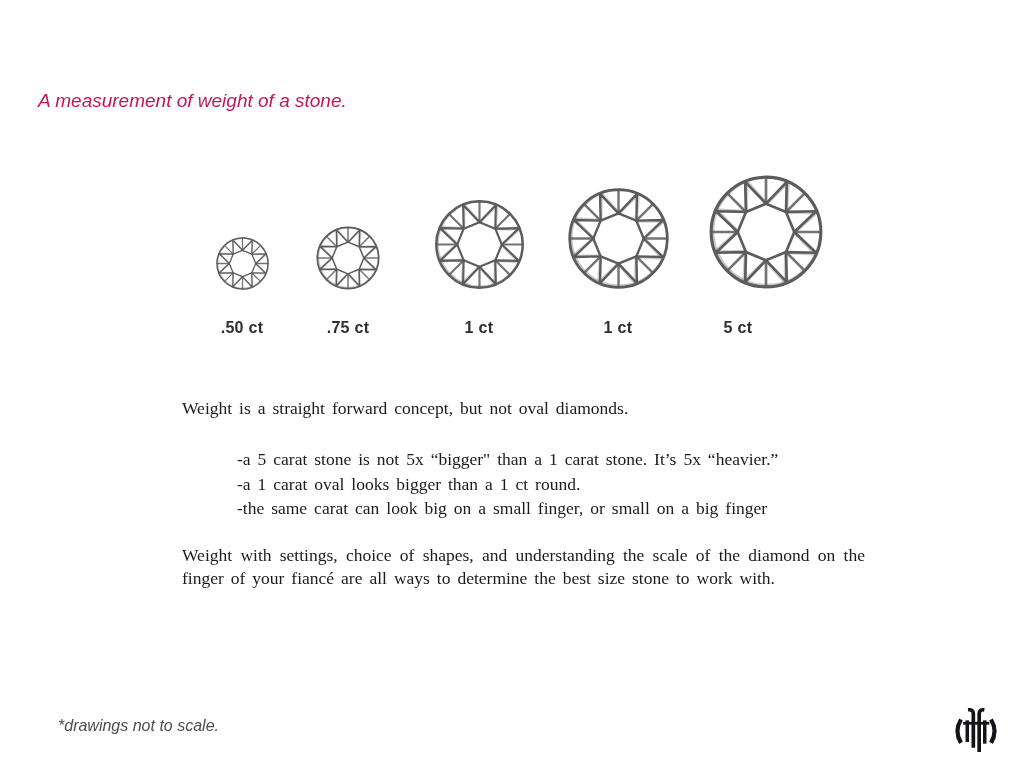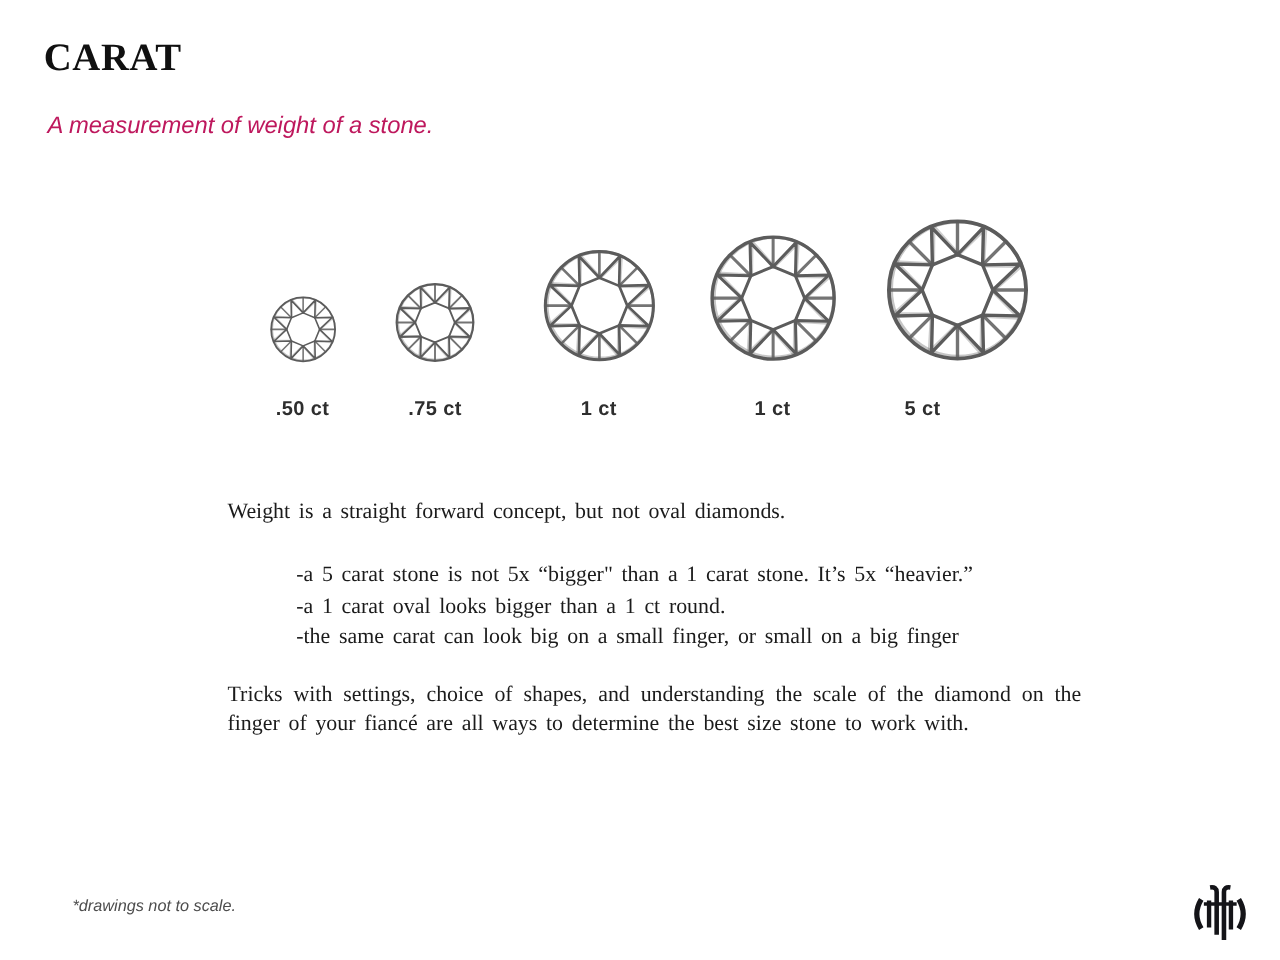--- a/index.html
+++ b/index.html
@@ -31,21 +31,21 @@
     position:absolute;
     font-family:"Liberation Serif",serif;
     font-size:17.5px;color:#1b1b1b;line-height:23px;
     word-spacing:2.6px;
   }
   #intro{left:182px;top:397px;}
   #bullets{left:237px;top:447px;line-height:24.5px;}
   #closing{left:182px;top:544px;width:683px;text-align:justify;}
   .footnote{
     position:absolute;left:58px;top:717px;
-    font-style:italic;font-size:13px;color:#4d4d4d;
+    font-style:italic;font-size:16px;color:#4d4d4d;
   }
   .logo{position:absolute;left:951px;top:699px;}
   svg{display:block;}
 </style>
 </head>
 <body>
 
 <svg width="0" height="0" style="position:absolute" aria-hidden="true">
   <defs>
     <g id="gem-sketch" fill="none" stroke="#5c5c5c" stroke-width="2.3" stroke-linecap="round" stroke-linejoin="round">
@@ -58,21 +58,20 @@
       <polygon points="74,50 92.5,32.4 67,33 67.6,7.5 50,26 32.4,7.5 33,33 7.5,32.4 26,50 7.5,67.6 33,67 32.4,92.5 50,74 67.6,92.5 67,67 92.5,67.6"></polygon>
       <polygon points="74,50 92.5,32.4 67,33 67.6,7.5 50,26 32.4,7.5 33,33 7.5,32.4 26,50 7.5,67.6 33,67 32.4,92.5 50,74 67.6,92.5 67,67 92.5,67.6" opacity="0.3" transform="rotate(2 50 50)"></polygon>
 
       <path d="M74,50 L96,50 M67,33 L82.5,17.5 M50,26 L50,4 M33,33 L17.5,17.5 M26,50 L4,50 M33,67 L17.5,82.5 M50,74 L50,96 M67,67 L82.5,82.5" opacity="0.85"></path>
     </g>
   </defs>
 </svg>
 
 <div class="slide">
 
-  <h1 class="title">CARAT</h1>
 
   <div class="subtitle">A measurement of weight of a stone.</div>
 
   <div>
       <svg viewBox="0 0 100 100" width="55" height="55" class="gem" style="left: 214.5px; top: 236px;">
         <use href="#gem-sketch"></use>
       </svg>
       <div class="ct-label" style="left: 172px;">.50 ct</div>
       <svg viewBox="0 0 100 100" width="66" height="66" class="gem" style="left: 315px; top: 225px;">
         <use href="#gem-sketch"></use>
@@ -93,21 +92,21 @@
     </div>
 
   <div class="bodytext" id="intro">Weight is a straight forward concept, but not oval diamonds.</div>
 
   <div class="bodytext" id="bullets">
     <div>-a 5 carat stone is not 5x “bigger" than a 1 carat stone. It’s 5x “heavier.”</div>
     <div>-a 1 carat oval looks bigger than a 1 ct round.</div>
     <div>-the same carat can look big on a small finger, or small on a big finger</div>
   </div>
 
-  <div class="bodytext" id="closing">Tricks with settings, choice of shapes, and understanding the scale of the diamond on the finger of your fiancé are all ways to determine the best size stone to work with.</div>
+  <div class="bodytext" id="closing">Weight with settings, choice of shapes, and understanding the scale of the diamond on the finger of your fiancé are all ways to determine the best size stone to work with.</div>
 
   <div class="footnote">*drawings not to scale.</div>
 
   <div class="logo">
     <svg width="50" height="56" viewBox="0 0 60 66">
       <g fill="none" stroke="#141418" stroke-linecap="butt">
 
         <path d="M12,24 C6.5,33 6.5,43 12,52" stroke-width="5"></path>
         <path d="M48,24 C53.5,33 53.5,43 48,52" stroke-width="5"></path>
 

